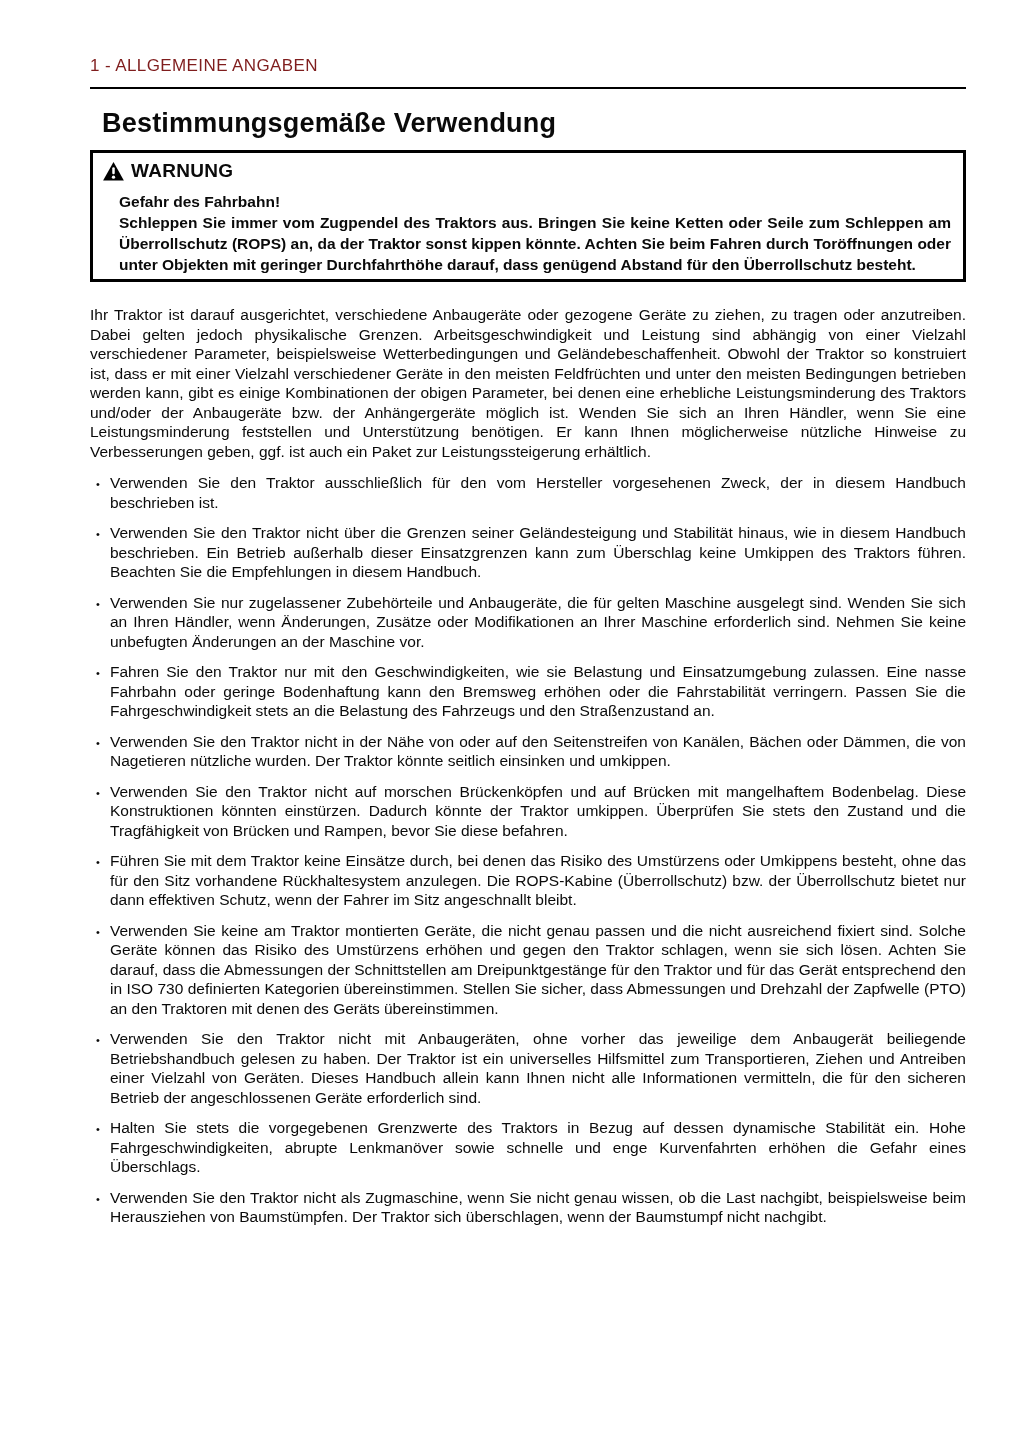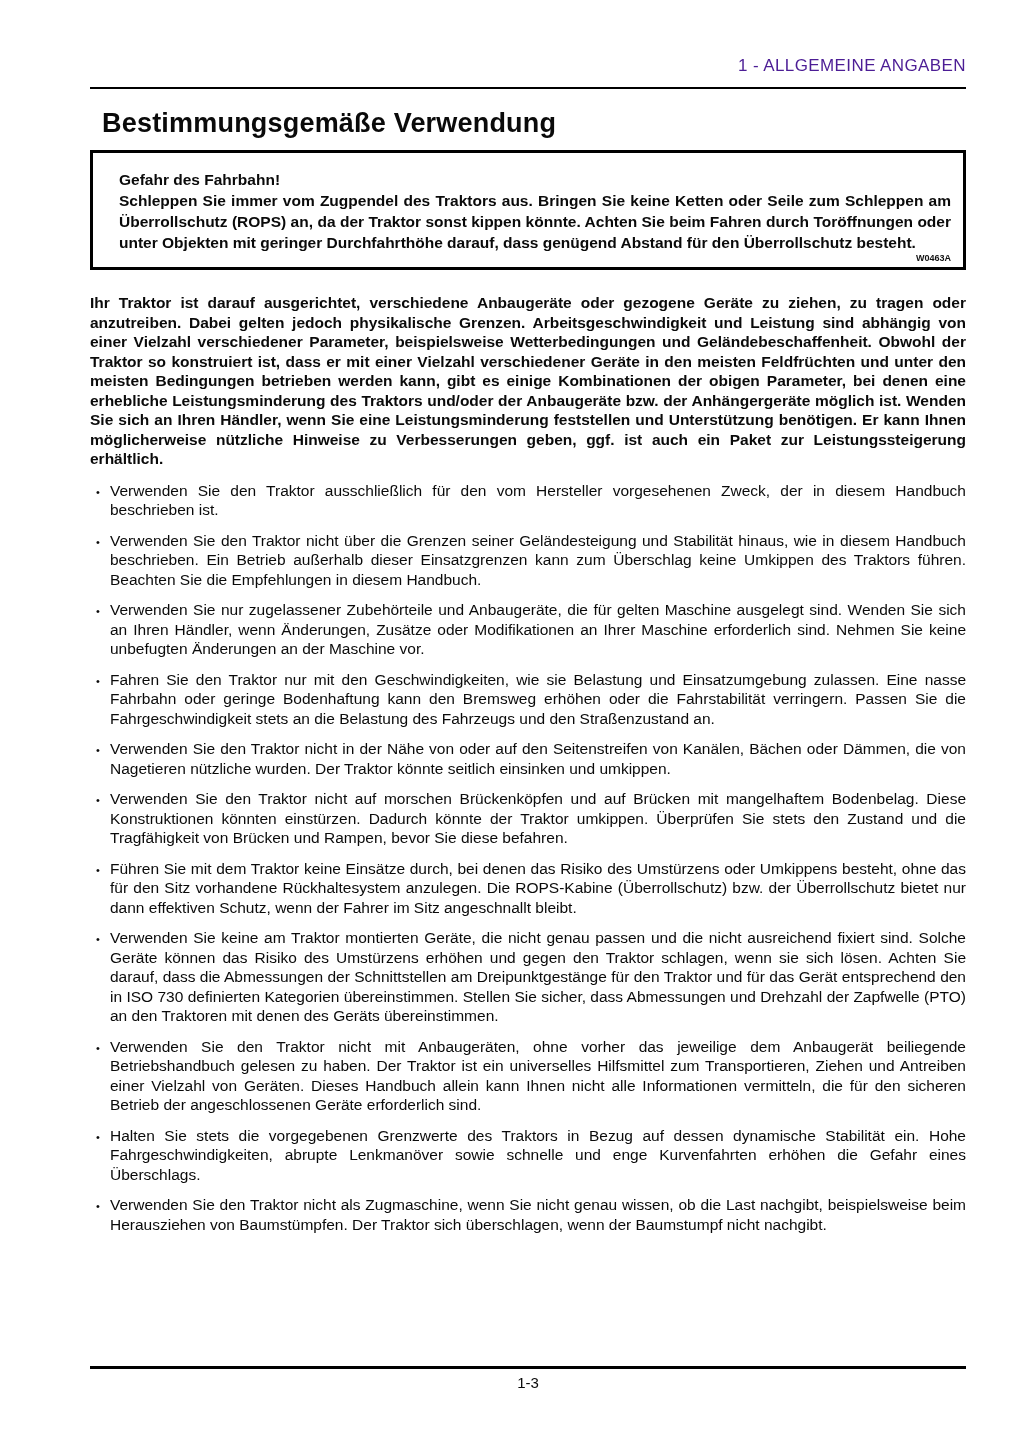--- a/index.html
+++ b/index.html
@@ -17,24 +17,24 @@
     overflow: hidden;
   }
   .content {
     position: absolute;
     left: 90px;
     top: 0;
     width: 876px;
   }
   .section-header {
     padding-top: 56px;
-    text-align: right;
+    text-align: left;
     font-size: 17px;
     letter-spacing: 0.4px;
-    color: #4c1d95;
+    color: #7f1d1d;
   }
   .header-rule {
     margin-top: 11px;
     border: 0;
     border-bottom: 2px solid #000;
   }
   .page-title {
     margin: 19px 0 0 12px;
     font-size: 27px;
     font-weight: bold;
@@ -68,21 +68,20 @@
     font-size: 9px;
     font-weight: bold;
     color: #111;
     margin-top: 0px;
   }
   .intro-paragraph {
     margin: 23px 0 0 0;
     font-size: 15.5px;
     line-height: 19.5px;
     text-align: justify;
-    font-weight: bold;
   }
   .rules-list {
     list-style: none;
     margin: 12px 0 0 0;
     padding: 0;
   }
   .rule-item {
     display: flex;
     margin-top: 11px;
     font-size: 15.5px;
@@ -124,25 +123,32 @@
 <div class="page">
   <div class="content">
 
     <div class="section-header">1 - ALLGEMEINE ANGABEN</div>
 
     <hr class="header-rule">
 
     <h1 class="page-title">Bestimmungsgemäße Verwendung</h1>
 
     <div class="warning-box">
+      <div class="warn-header">
+        <svg class="warn-icon" viewBox="0 0 24 22" aria-hidden="true">
+          <polygon points="12,0 24,21.5 0,21.5" fill="#000"></polygon>
+          <rect x="10.55" y="6.2" width="2.9" height="8" rx="1.45" fill="#fff"></rect>
+          <circle cx="12" cy="17.6" r="1.9" fill="#fff"></circle>
+        </svg>
+        <span class="warn-label">WARNUNG</span>
+      </div>
       <div class="warn-text">
         <div>Gefahr des Fahrbahn!</div>
         <div class="warn-body">Schleppen Sie immer vom Zugpendel des Traktors aus. Bringen Sie keine Ketten oder Seile zum Schleppen am Überrollschutz (ROPS) an, da der Traktor sonst kippen könnte. Achten Sie beim Fahren durch Toröffnungen oder unter Objekten mit geringer Durchfahrthöhe darauf, dass genügend Abstand für den Überrollschutz besteht.</div>
       </div>
-      <div class="warn-code">W0463A</div>
     </div>
 
     <p class="intro-paragraph">Ihr Traktor ist darauf ausgerichtet, verschiedene Anbaugeräte oder gezogene Geräte zu ziehen, zu tragen oder anzutreiben. Dabei gelten jedoch physikalische Grenzen. Arbeitsgeschwindigkeit und Leistung sind abhängig von einer Vielzahl verschiedener Parameter, beispielsweise Wetterbedingungen und Geländebeschaffenheit. Obwohl der Traktor so konstruiert ist, dass er mit einer Vielzahl verschiedener Geräte in den meisten Feldfrüchten und unter den meisten Bedingungen betrieben werden kann, gibt es einige Kombinationen der obigen Parameter, bei denen eine erhebliche Leistungsminderung des Traktors und/oder der Anbaugeräte bzw. der Anhängergeräte möglich ist. Wenden Sie sich an Ihren Händler, wenn Sie eine Leistungsminderung feststellen und Unterstützung benötigen. Er kann Ihnen möglicherweise nützliche Hinweise zu Verbesserungen geben, ggf. ist auch ein Paket zur Leistungssteigerung erhältlich.</p>
 
     <ul class="rules-list">
   <li class="rule-item">
     <span class="bullet-glyph">•</span>
     <span class="rule-text bullet-text">Verwenden Sie den Traktor ausschließlich für den vom Hersteller vorgesehenen Zweck, der in diesem Handbuch beschrieben ist.</span>
   </li>
 
@@ -192,17 +198,13 @@
   </li>
 
   <li class="rule-item">
     <span class="bullet-glyph">•</span>
     <span class="rule-text bullet-text">Verwenden Sie den Traktor nicht als Zugmaschine, wenn Sie nicht genau wissen, ob die Last nachgibt, beispielsweise beim Herausziehen von Baumstümpfen. Der Traktor sich überschlagen, wenn der Baumstumpf nicht nachgibt.</span>
   </li>
 </ul>
 
   </div>
 
-  <div class="footer">
-    <hr class="footer-rule">
-    <div class="page-number">1-3</div>
-  </div>
 </div>
 
 </body></html>

